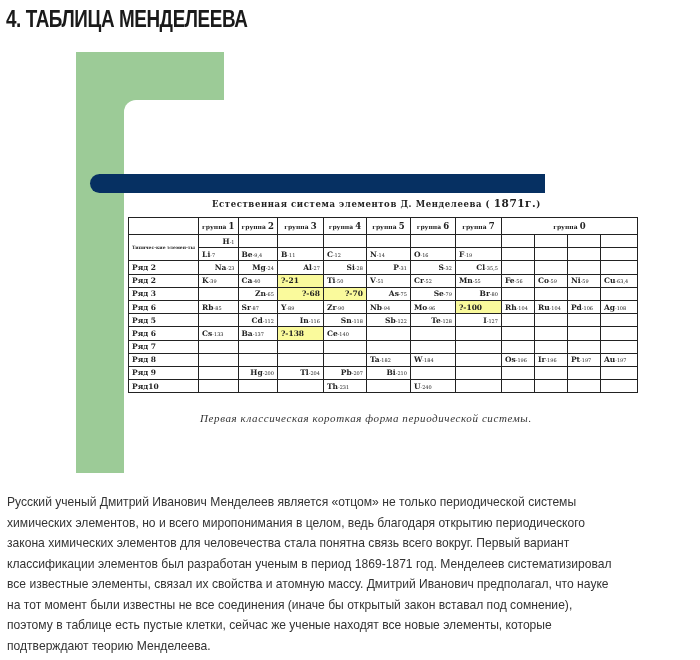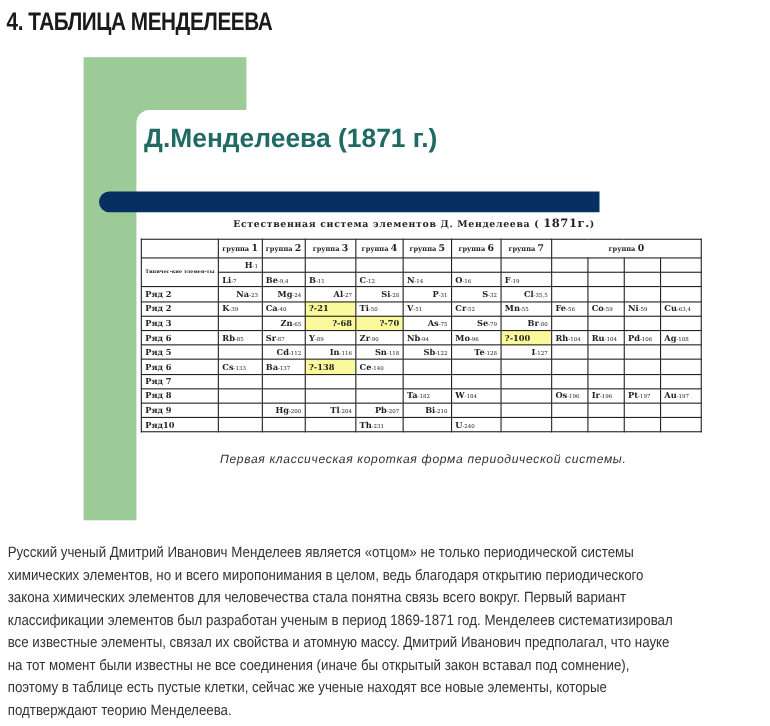--- a/index.html
+++ b/index.html
@@ -14,35 +14,34 @@
   .table-caption .yr { font-size:10.5px; letter-spacing:0.5px; }
   table.pt { position:absolute; left:128px; top:217px; border-collapse:collapse; font-family:"DejaVu Serif", serif; font-weight:bold; color:#222; }
   table.pt td { border:1.5px solid #222; padding:0 3px; height:13.2px; font-size:7.5px; white-space:nowrap; box-sizing:border-box; }
   table.pt td.hdr { font-size:6px; text-align:center; height:17px; }
   table.pt td.hdr b { font-size:8.5px; }
   table.pt td.rowlbl { font-size:7.5px; }
   table.pt td.typ { font-size:4.5px; text-align:center; line-height:6px; }
   table.pt td.r { text-align:right; }
   table.pt td.y { background:#fafa9c; }
   table.pt td .w { font-size:5px; font-weight:normal; }
-  .subcaption { position:absolute; left:200px; top:412px; font-family:Liberation Sans, sans-serif; font-style:italic; font-size:11px; color:#333; letter-spacing:0.6px; white-space:nowrap; }
+  .subcaption { position:absolute; left:200px; top:412px; font-family:Liberation Serif, serif; font-style:italic; font-size:11px; color:#333; letter-spacing:0.6px; white-space:nowrap; }
   .article { position:absolute; left:7px; top:492px; width:690px; font-family:"Liberation Sans", sans-serif; font-size:13.6px; line-height:20.5px; color:#333; }
   .article span { display:block; white-space:nowrap; transform:scaleX(0.89); transform-origin:left; }
 </style>
 </head>
 <body>
 
 <div class="heading">4. ТАБЛИЦА МЕНДЕЛЕЕВА</div>
 
 <div class="slide"></div>
 <div class="green-bar"></div>
 <div class="white-panel"></div>
 
 <div class="slide-title">
-  <div>Д.Менделеева (1871 г.)</div>
 </div>
 
 <div class="blue-bar"></div>
 
 <div class="table-caption">
   <span>Естественная система элементов Д. Менделеева (</span>
   <span class="yr">1871г.</span><span>)</span>
 </div>
 
 <table class="pt" id="pt">

